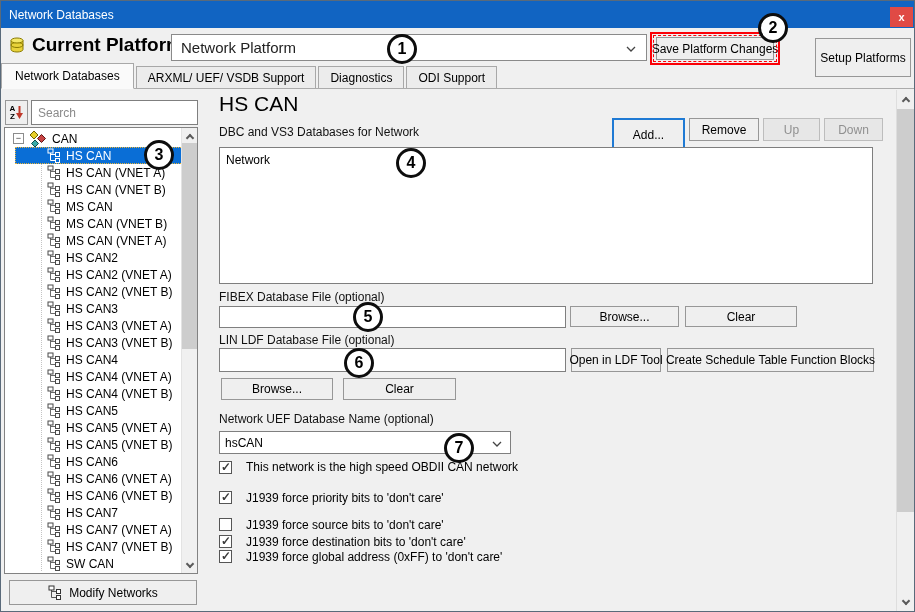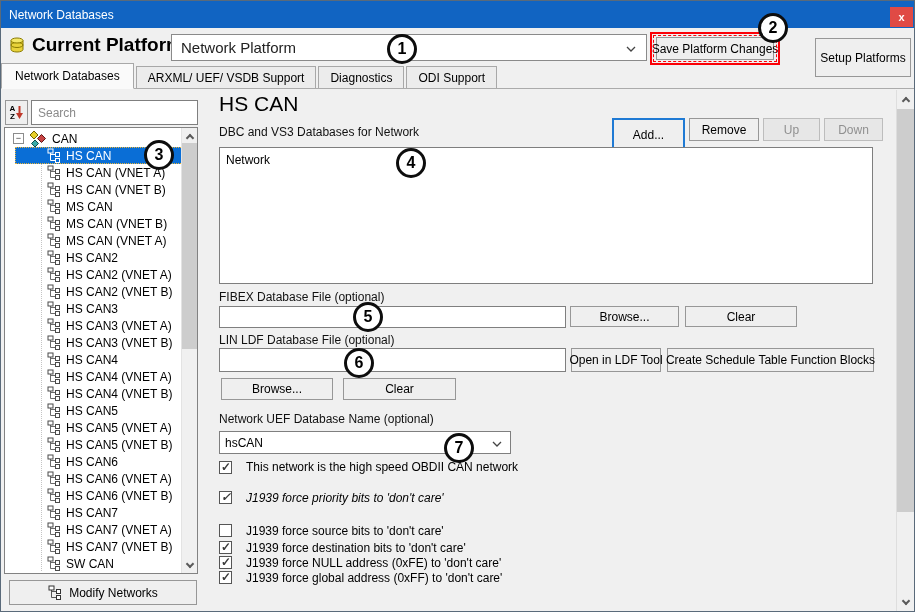--- a/index.html
+++ b/index.html
@@ -93,21 +93,21 @@
   .uef-select { position: absolute; left: 218px; top: 430px; width: 292px; height: 23px;
     background: #fff; border: 1px solid #7f7f7f; display: flex; align-items: center; padding: 0 5px; }
   .uef-select .chev-svg { position: absolute; right: 8px; top: 9px; }
   .cbrow { display: flex; align-items: center; gap: 14px; cursor: pointer; }
   .cb { width: 13px; height: 13px; border: 1px solid #555; background: #fff; position: relative; flex: none; }
   .cbrow.checked .cb::after { content: "\2713"; position: absolute; left: 1px; top: -2px;
     font-size: 12px; font-weight: bold; color: #3a3a3a; }
   .obdii-row { position: absolute; left: 218px; top: 459px; }
   .j1939-list { position: absolute; left: 218px; top: 489px; display: flex; flex-direction: column; }
   .j1939-list .cbrow { height: 15px; }
-  .j1939-list .cbrow:nth-of-type(1) { margin-bottom: 18px; font-style: italic; }
+  .j1939-list .cbrow:nth-of-type(1) { margin-bottom: 12px; }
   .j1939-list .cbrow:nth-of-type(2) { margin-bottom: 2px; }
   .main-scroll { position: absolute; left: 895px; top: 89px; width: 19px; height: 522px;
     background: #f0f0f0; border-left: 1px solid #dedede; }
   .main-scroll .sthumb { position: absolute; left: 0; top: 19px; width: 100%; height: 403px; background: #cdcdcd; }
   .main-scroll .sarrow { height: 19px; }
   
   .ann { position: absolute; width: 30px; height: 30px; border: 3px solid #0d0d0d; border-radius: 50%;
     background: #fff; display: flex; align-items: center; justify-content: center;
     font-weight: bold; font-size: 16px; z-index: 60; }
   .ann[data-ann="1"] { left: 386px; top: 33px; }
@@ -474,24 +474,20 @@
       <label class="cbrow">
         <span class="cb"></span>
         <span>J1939 force source bits to 'don't care'</span>
       </label>
       <label class="cbrow checked">
         <span class="cb"></span>
         <span>J1939 force destination bits to 'don't care'</span>
       </label>
       <label class="cbrow checked">
         <span class="cb"></span>
-        <span>J1939 force NULL address (0xFE) to 'don't care'</span>
-      </label>
-      <label class="cbrow checked">
-        <span class="cb"></span>
         <span>J1939 force global address (0xFF) to 'don't care'</span>
       </label>
     </div>
 
   <div class="main-scroll">
     <div class="sarrow up">
         <span class="chev upc"></span>
       </div>
     <div class="sthumb"></div>
     <div class="sarrow down">

